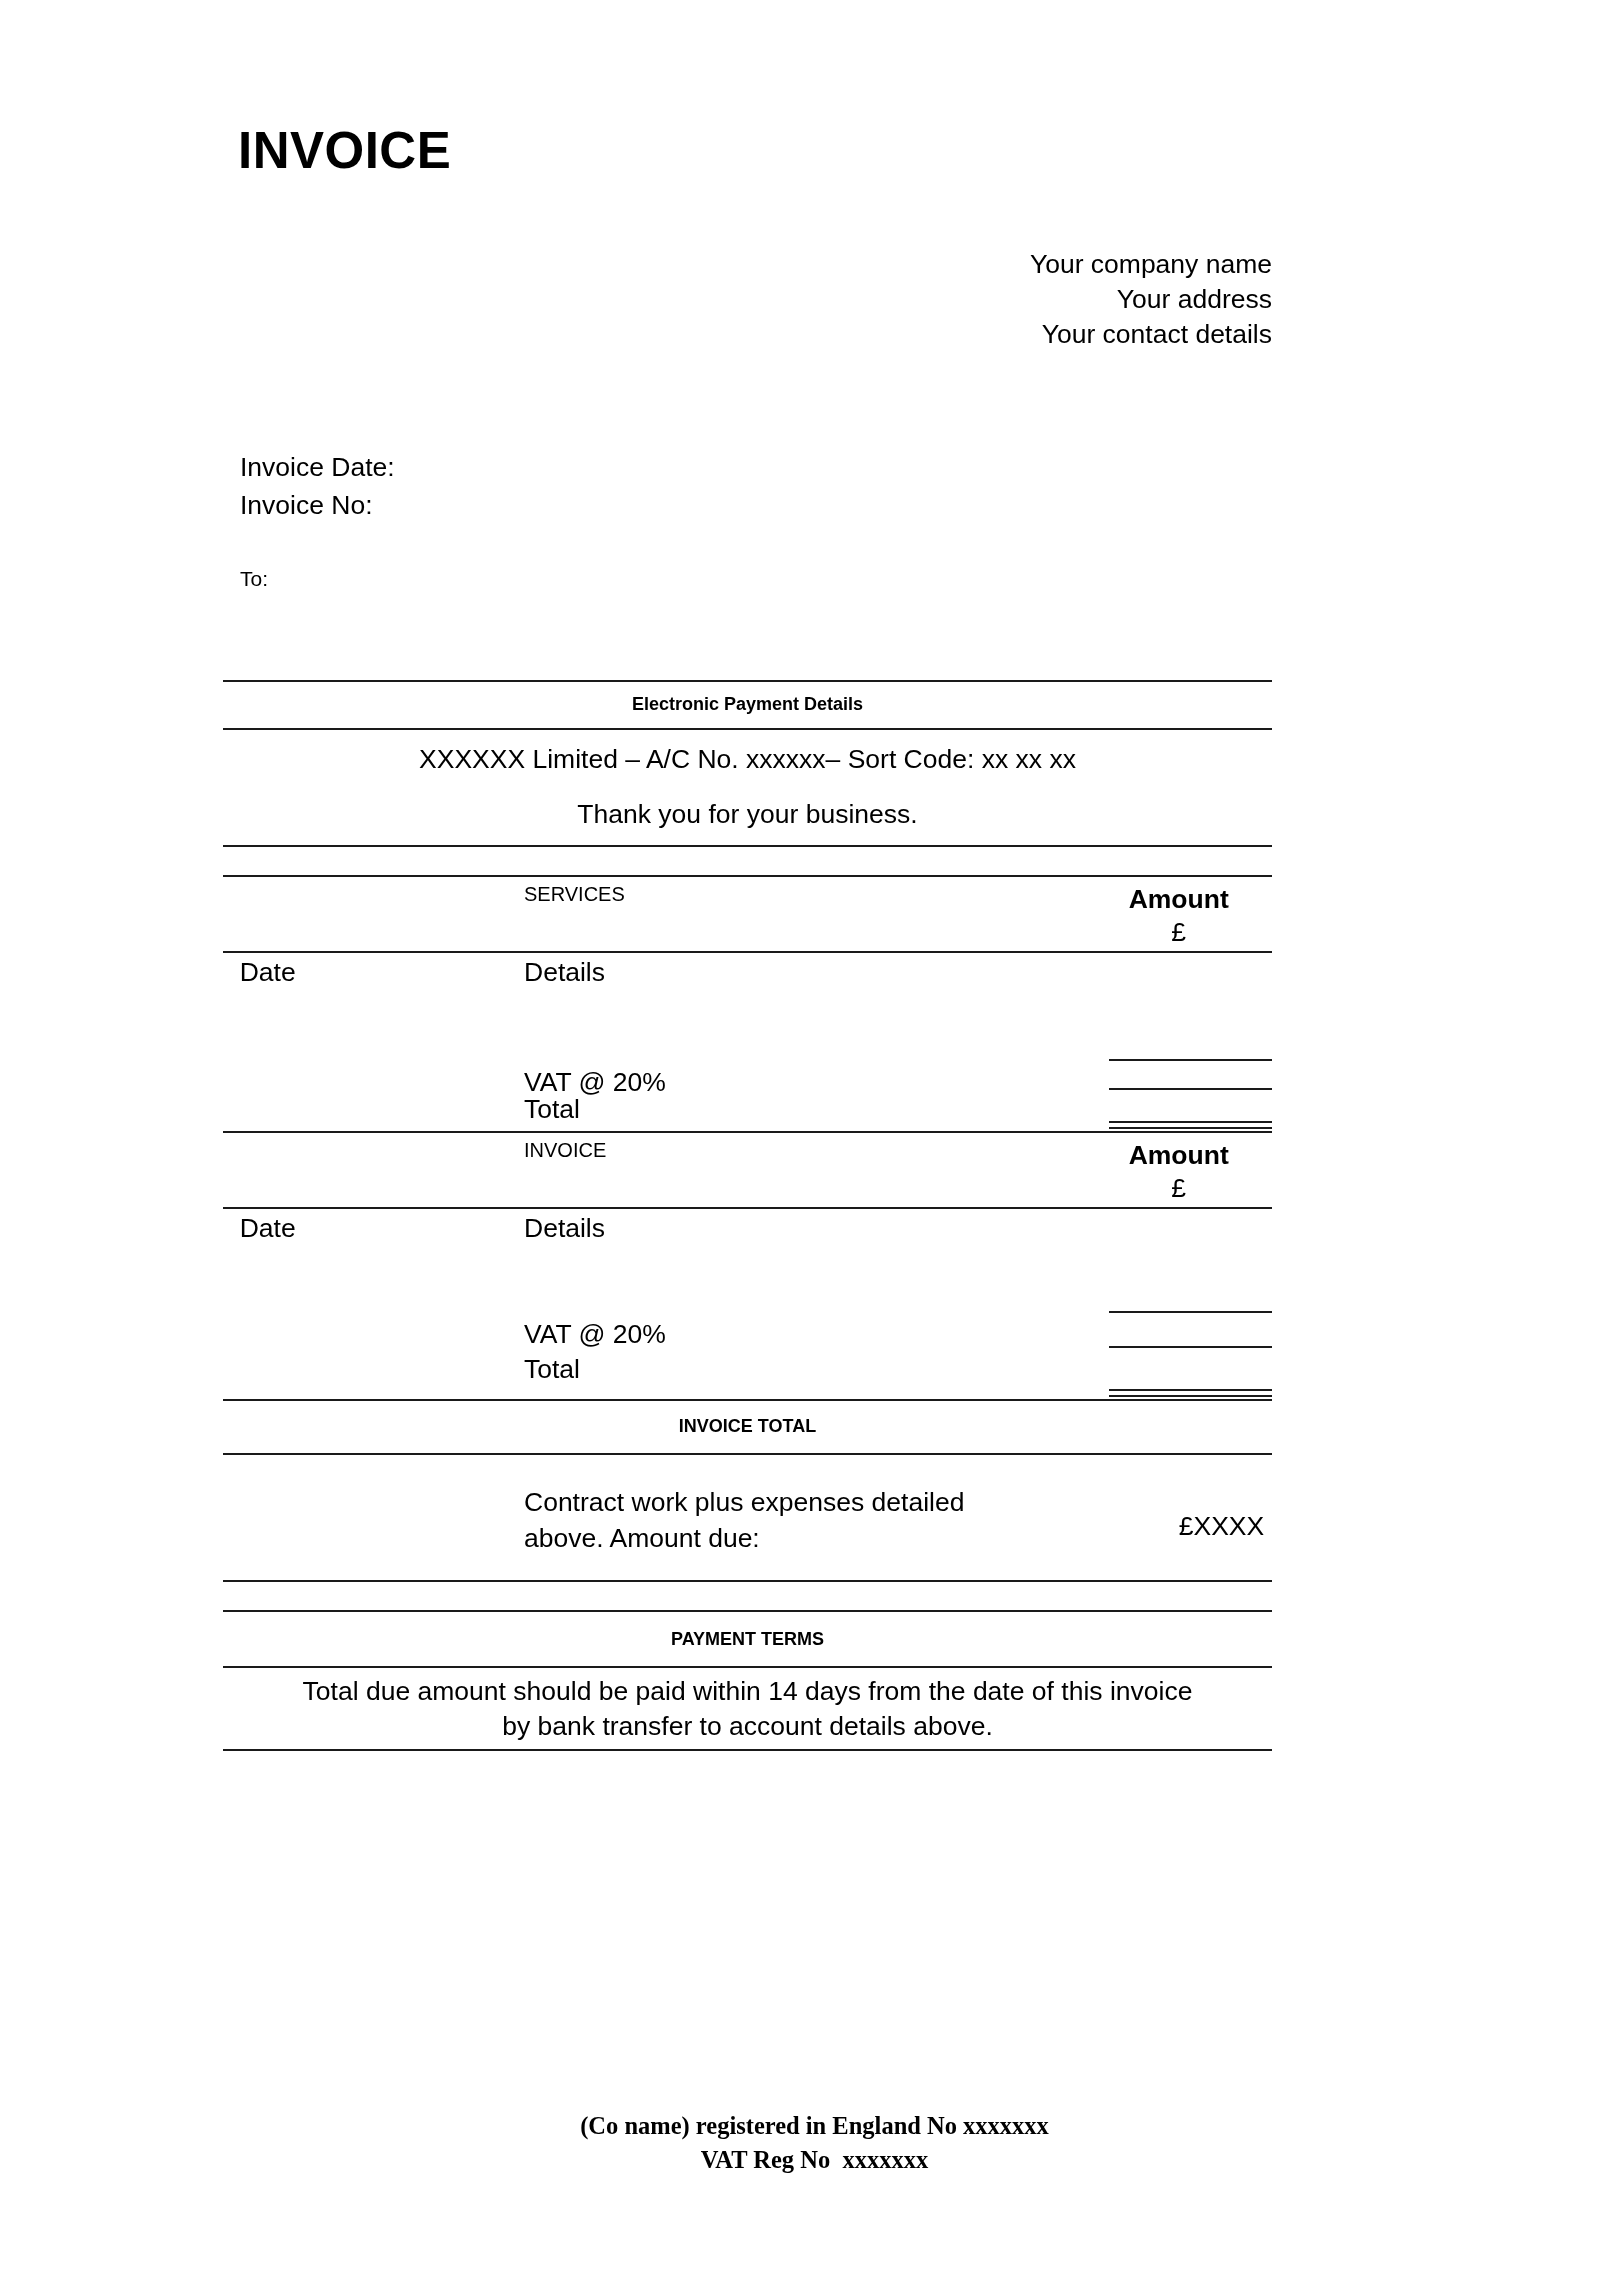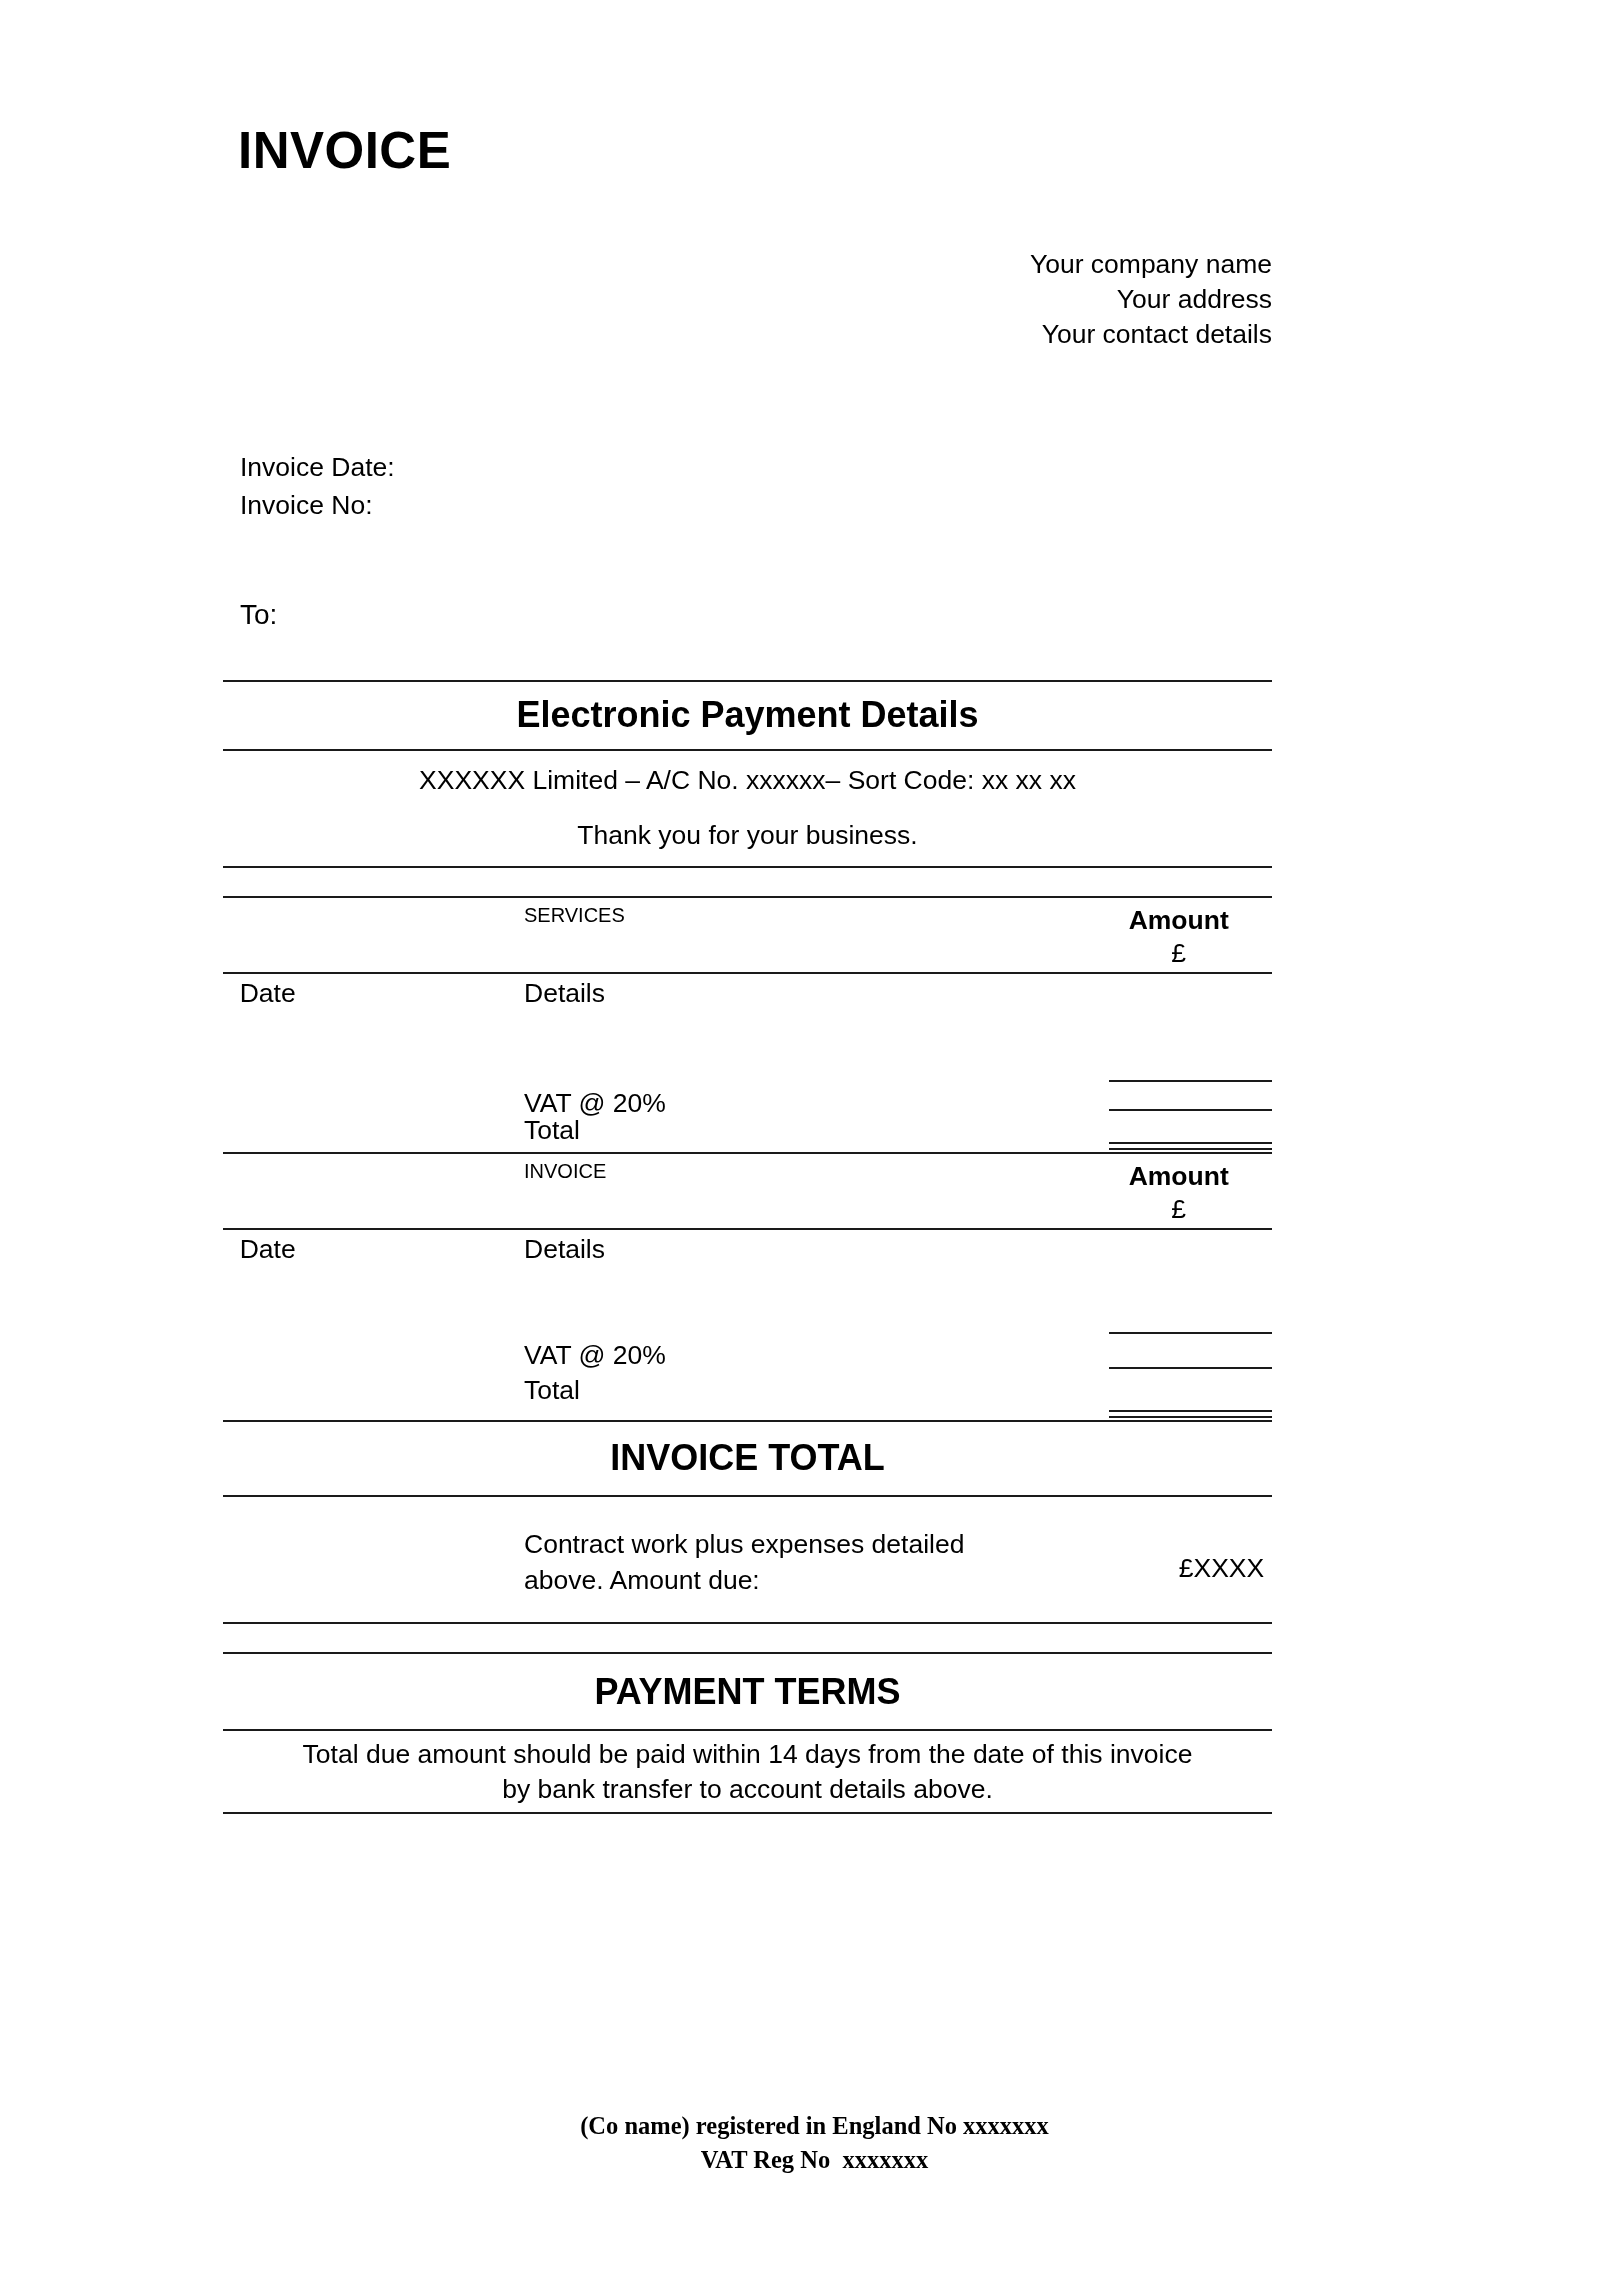--- a/index.html
+++ b/index.html
@@ -44,22 +44,21 @@
     position: absolute;
     left: 240px;
     top: 449px;
     font-size: 26.5px;
     line-height: 1.42;
   }
   .meta-to {
     position: absolute;
     left: 240px;
     top: 567px;
-    font-size: 28px;
-    margin-top: 32px;
+    font-size: 21px;
   }
 
   
   .sheet {
     position: absolute;
     left: 223px;
     top: 680px;
     width: 1049px;
   }
   .rule {
@@ -67,21 +66,21 @@
     height: 0;
     font-size: 0;
     line-height: 0;
   }
   .centered {
     text-align: center;
     font-size: 26.5px;
   }
   .bold-centered {
     text-align: center;
-    font-size: 36px;
+    font-size: 18px;
     font-weight: bold;
   }
 
   .pay-title { padding: 11.8px 0 13.7px; }
   .pay-line-1 { padding: 13.7px 0 3.9px; }
   .pay-line-2 { padding: 19.6px 0 15.7px; }
 
   .gap-sm { height: 27.4px; }
 
   

